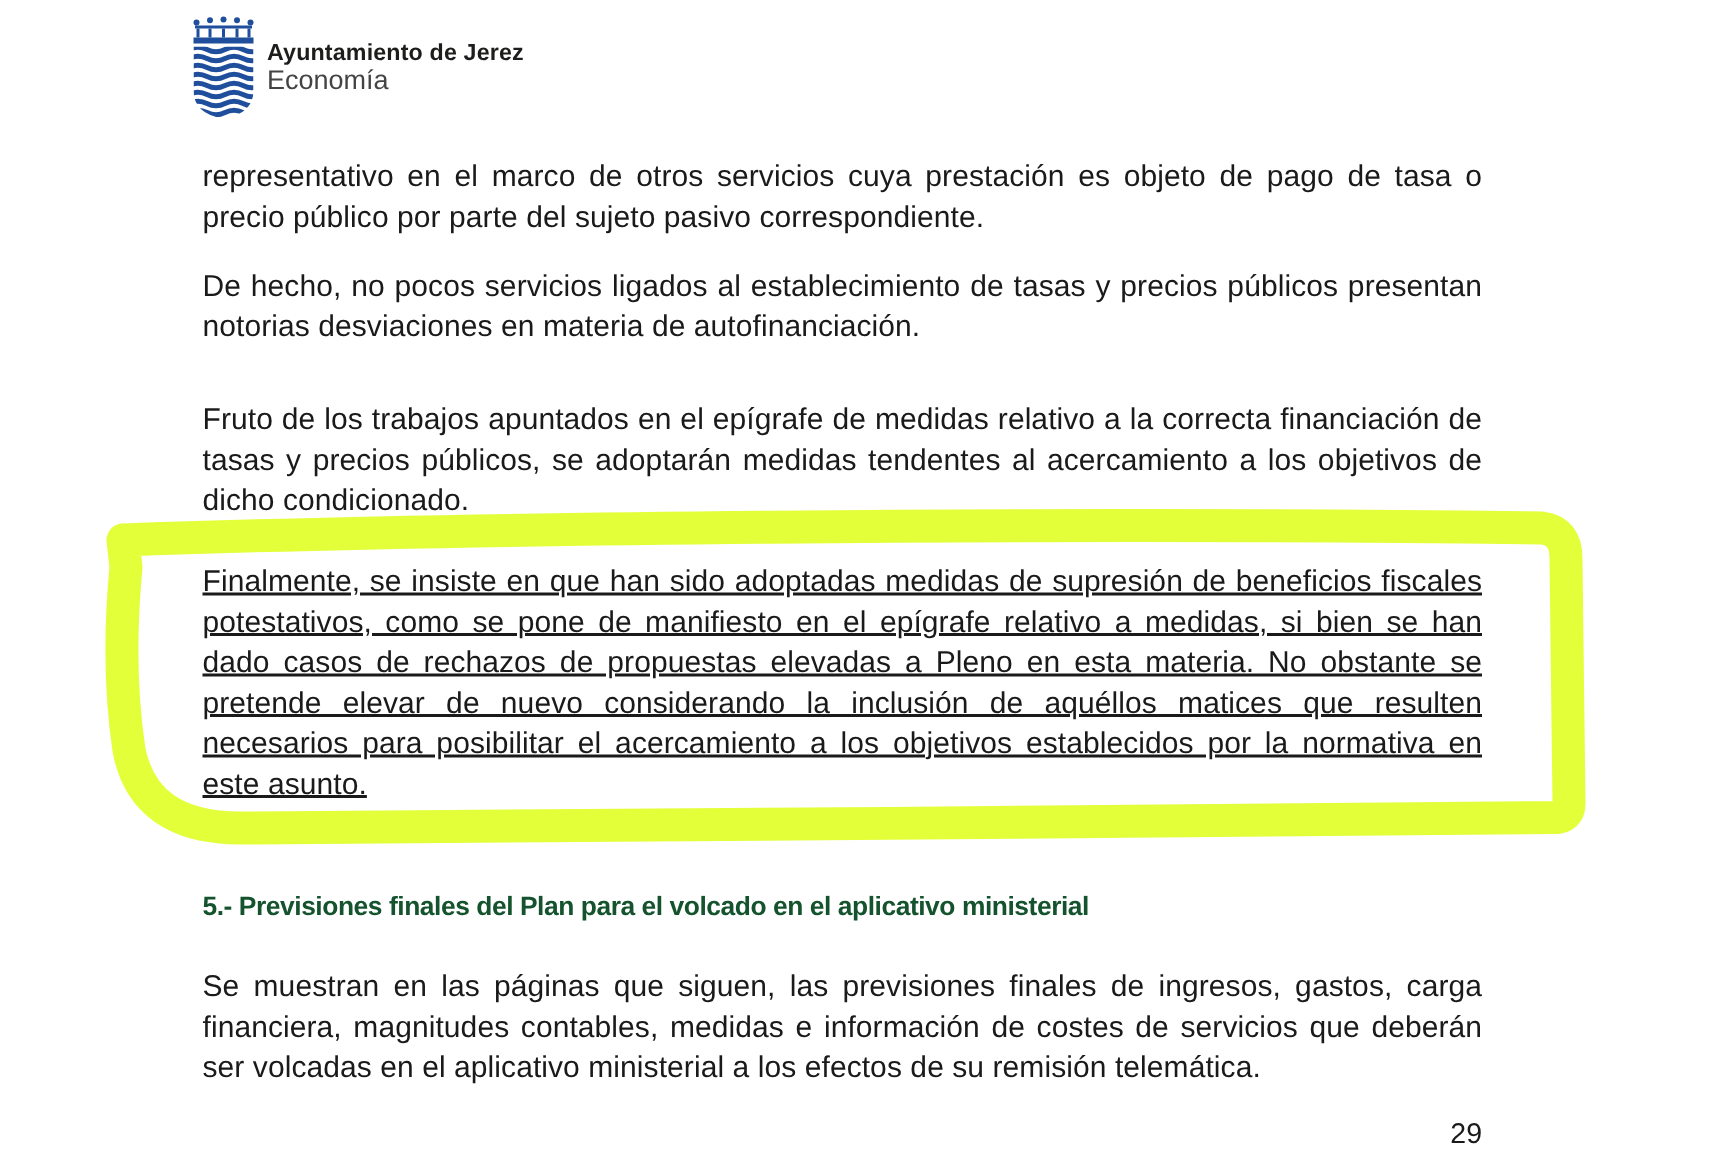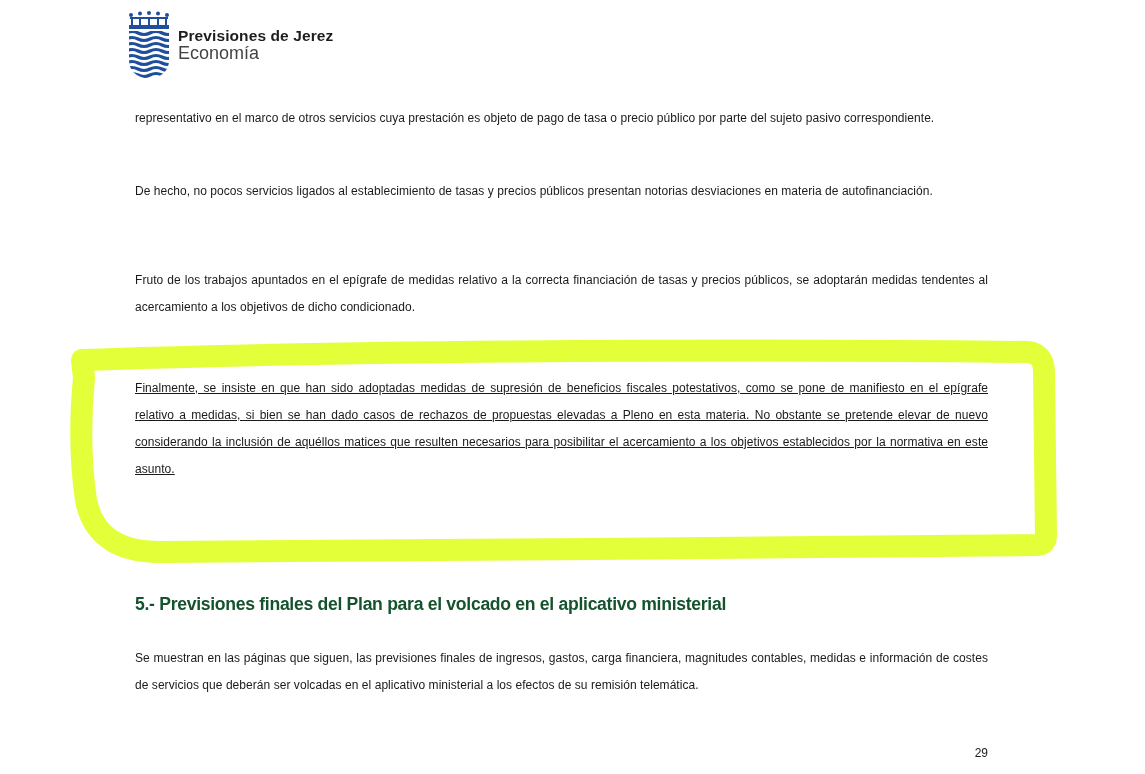--- a/index.html
+++ b/index.html
@@ -52,21 +52,21 @@
       line-height: 17px;
     }
     
     .content {
       position: absolute;
       left: 135px;
       top: 105px;
       width: 853px;
     }
     .para {
-      font-size: 12px;
+      font-size: 20px;
       line-height: 27px;
       text-align: justify;
       text-align-last: left;
       margin: 0 2px 25px 0;
       color: #1a1a1a;
       letter-spacing: 0.05px;
     }
     .p1 { position: absolute; top: 0; left: 0; width: 853px; }
     .p2 { position: absolute; top: 73px; left: 0; width: 853px; }
     .p3 { position: absolute; top: 162px; left: 0; width: 853px; }
@@ -80,21 +80,21 @@
       line-height: 27px;
       color: #14532d;
       letter-spacing: -0.3px;
       margin: 0;
     }
     .p5 { position: absolute; top: 540px; left: 0; width: 853px; }
     .page-number {
       position: absolute;
       right: 157px;
       top: 746px;
-      font-size: 12px;
+      font-size: 19px;
       color: #1a1a1a;
     }
     
     .highlight-annotation {
       position: absolute;
       left: 0;
       top: 0;
       width: 1145px;
       height: 774px;
       pointer-events: none;
@@ -134,21 +134,21 @@
           <path d="M0 35 Q6 32 12 35 T24 35 T36 35 T48 35"></path>
           <path d="M0 41 Q6 38 12 41 T24 41 T36 41 T48 41"></path>
           <path d="M0 47 Q6 44 12 47 T24 47 T36 47 T48 47"></path>
           <path d="M0 53 Q6 50 12 53 T24 53 T36 53 T48 53"></path>
           <path d="M0 59 Q6 56 12 59 T24 59 T36 59 T48 59"></path>
           <path d="M0 65 Q6 62 12 65 T24 65 T36 65 T48 65"></path>
         </g>
       </g>
     </svg>
     <div class="org-block">
-      <span class="org-name">Previsiones de Jerez</span>
+      <span class="org-name">Ayuntamiento de Jerez</span>
       <span class="org-dept">Economía</span>
     </div>
   </div>
 
   <svg class="highlight-annotation" viewBox="0 0 1145 774" xmlns="http://www.w3.org/2000/svg">
     <path d="M82 360
              C 300 352, 700 348, 1028 352
              Q 1044 354, 1044 372
              L 1046 536
              Q 1046 545, 1036 545

